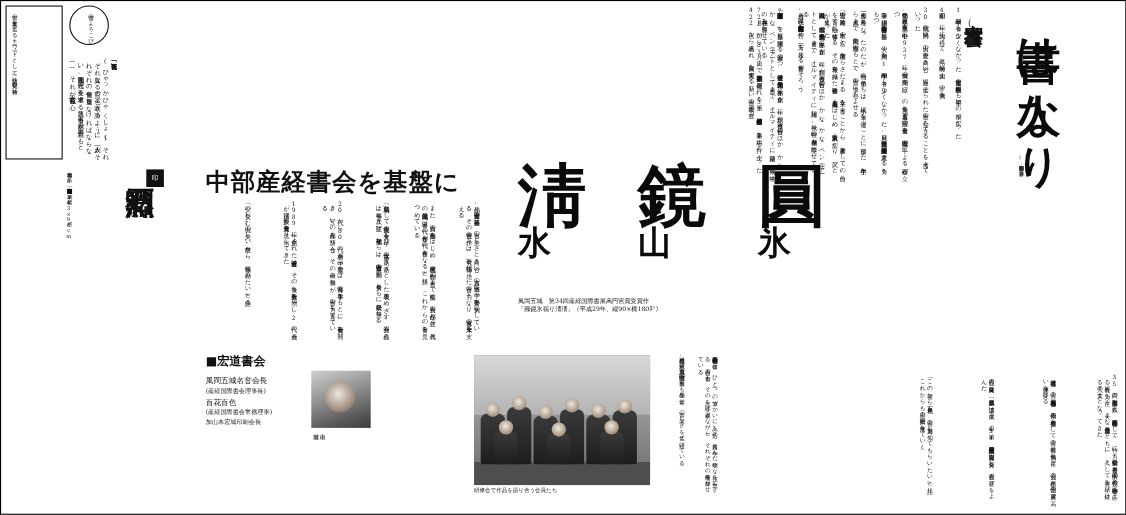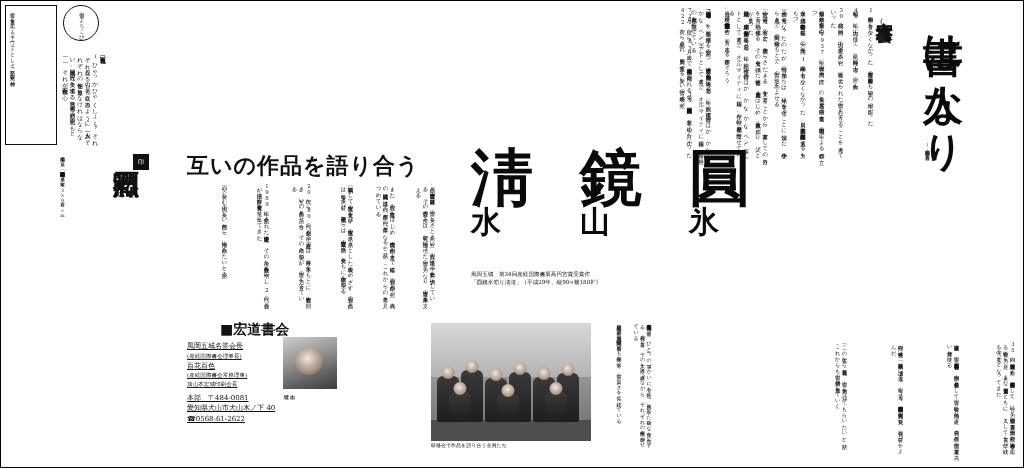--- a/index.html
+++ b/index.html
@@ -49,23 +49,23 @@
   #art-left{left:112px;top:150px;width:70px;height:290px;border:0;}
   #art-left .scroll{writing-mode:vertical-rl;text-orientation:upright;font-weight:700;font-size:26px;line-height:1.02;letter-spacing:0px;}
   #art-left .seal{width:16px;height:16px;background:#111;color:#fff;font-size:6px;display:flex;align-items:center;justify-content:center;margin:3px 0 0 20px;}
   #art-left .cap{writing-mode:vertical-rl;text-orientation:upright;font-size:4.8px;margin-top:2px;}
 
   
   #mid-cols{left:186px;top:182px;width:250px;height:118px;display:flex;flex-direction:row;}
   #mid-cols .col{writing-mode:vertical-rl;text-orientation:upright;font-size:5.4px;line-height:1.3;text-align:justify;padding:0 1px;height:116px;}
 
   
-  #sec-koudou{left:186px;top:320px;width:130px;height:16px;font-size:14px;font-weight:700;margin-left:33px;}
+  #sec-koudou{left:186px;top:320px;width:130px;height:16px;font-size:11px;font-weight:700;}
   #roster{left:186px;top:340px;width:150px;height:110px;font-size:7px;line-height:1.55;}
-  #roster .r{display:block;text-decoration:underline;}
+  #roster .r{display:block;}
   #roster .small{font-size:5.6px;color:#222;}
   #roster .addr{margin-top:4px;font-size:7px;line-height:1.5;}
 
   
   #portrait{left:282px;top:336px;width:56px;height:58px;}
   #portrait .ph{width:54px;height:52px;background:linear-gradient(160deg,#cfcfcf,#8e8e8e 45%,#5d5d5d 75%,#3c3c3c);position:relative;overflow:hidden;}
   #portrait .ph:after{content:"";position:absolute;left:12px;top:10px;width:28px;height:28px;border-radius:50%;background:radial-gradient(circle at 45% 40%,#efe6dc,#9b8b7d 65%,#4b423b);}
   #portrait .cap{font-size:5px;line-height:1.25;margin-top:1px;}
 
   
@@ -130,21 +130,21 @@
     <div class="q">
       <div class="qt">「百花百色」</div>
       <div>(ひゃっかひゃくしょく)それぞれ異なる百の色で咲き誇るように、一人一人がそれぞれの個性を尊重しなければならない。大地開花、近代の美を追求する急速、何事も必然の意思のもと——それが「百花百色」の心。</div>
     </div>
   </div>
   <div class="blk" style="left:58px;top:152px;width:50px;height:120px">
     <div class="vert" style="font-size:4.6px;line-height:1.3;height:118px">山本宏城 第10回産経国際書展最高位出品作「満紙書展」 平成6年・縦243×横96cm</div>
   </div>
 
   <div class="blk" id="headline">
-    <div class="h">互いの作品を語り合う</div>
+    <div class="h">中部産経書会を基盤に</div>
   </div>
 
   <div class="blk" id="art-main">
     <div class="chars">
       <div>
         <div class="c">淸</div>
         <div class="c small">水</div>
       </div>
       <div>
         <div class="c">鏡</div>
@@ -176,25 +176,20 @@
     <div class="col" style="width:40px">作品、宏道書会の公募展は、書の美しさと向き合い、古典の書法に学ぶ姿勢を大切にしている。その書芸の歩みは、研究と指導に培った書の力となり、書道の未来を支える。</div>
   </div>
 
   <div class="blk" id="sec-koudou">■宏道書会</div>
   <div class="blk" id="roster">
     <span class="r">風岡五城名誉会長</span>
     <span class="r small">(産経国際書会理事長)</span>
     <span class="r">百花百色</span>
     <span class="r small">(産経国際書会常務理事)</span>
     <span class="r small">加山本宏城印刷会長</span>
-    <div class="addr">
-      <span class="r">本部　〒484-0081</span>
-      <span class="r">愛知県犬山市犬山木ノ下 40</span>
-      <span class="r">☎0568-61-2622</span>
-    </div>
   </div>
 
   <div class="blk" id="portrait">
     <div class="ph"></div>
     <div class="cap vert" style="height:0">山本 宏城</div>
   </div>
 
   <div class="blk" id="group">
     <div class="photo">
       <div class="bg"></div>

